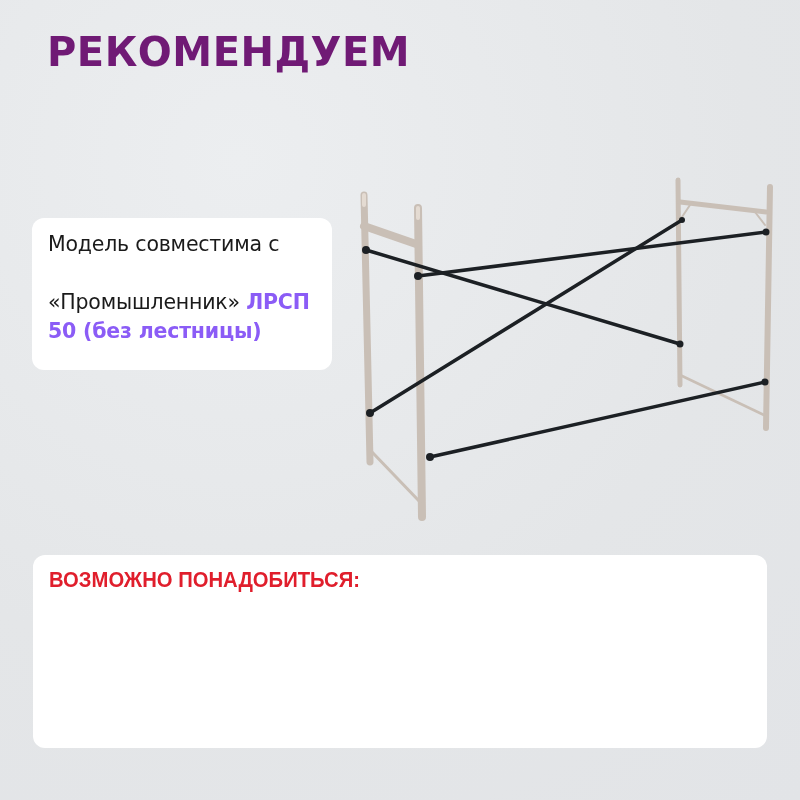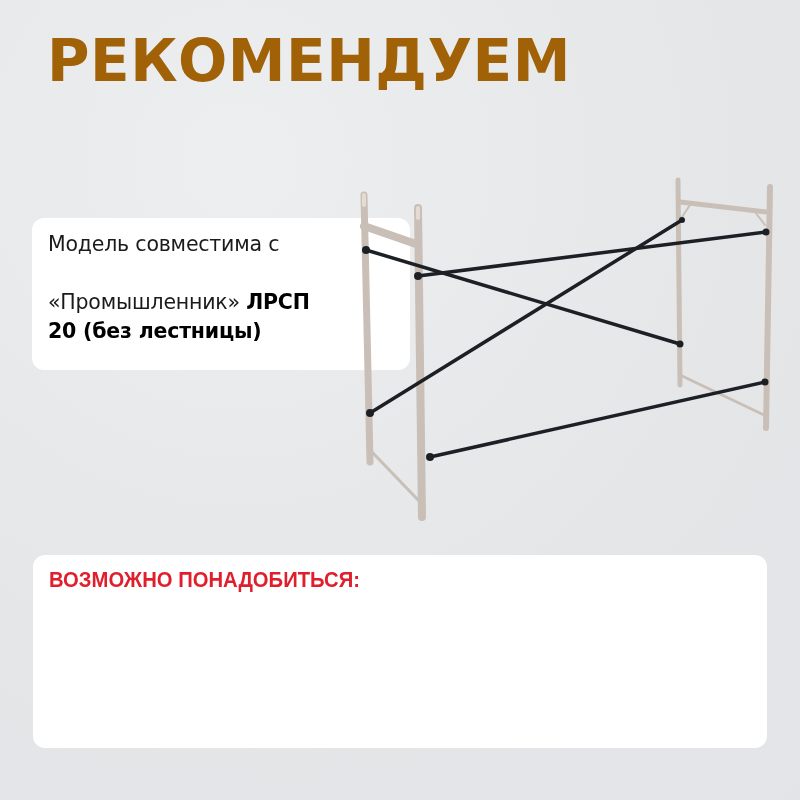--- a/index.html
+++ b/index.html
@@ -1,26 +1,26 @@
 <!DOCTYPE html>
 <html><head>
 <meta charset="utf-8">
 <style>
   html,body{margin:0;padding:0;}
   body{width:800px;height:800px;position:relative;overflow:hidden;
     background:#e6e8ea;font-family:"Liberation Sans",sans-serif;}
   .bg-noise{position:absolute;inset:0;
     background:radial-gradient(circle at 30% 20%,#eceef0 0%,#e4e6e8 60%,#e2e4e7 100%);}
   .title{position:absolute;left:47px;top:32px;margin:0;
-    font-family:"DejaVu Sans",sans-serif;font-weight:bold;font-size:58px;
-    letter-spacing:0.5px;color:#a16207;line-height:1;}
-  .compat-card{position:absolute;left:32px;top:218px;width:378px;height:152px;
+    font-family:"DejaVu Sans",sans-serif;font-weight:bold;font-size:40px;
+    letter-spacing:0.5px;color:#701a75;line-height:1;}
+  .compat-card{position:absolute;left:32px;top:218px;width:300px;height:152px;
     background:#fff;border-radius:12px;box-sizing:border-box;padding:12px 0 0 16px;}
   .compat-text{font-family:"DejaVu Sans",sans-serif;font-size:20.5px;line-height:29px;color:#1a1a1a;letter-spacing:-0.2px;}
-  .compat-text .hl{color:#000000;font-weight:bold;}
+  .compat-text .hl{color:#8b5cf6;font-weight:bold;}
   .scaffold{position:absolute;left:340px;top:170px;width:450px;height:360px;}
   .needs-card{position:absolute;left:33px;top:555px;width:734px;height:193px;
     background:#fff;border-radius:12px;box-sizing:border-box;padding:14px 0 17px 16px;}
   .needs-title{font-family:"Liberation Sans",sans-serif;font-weight:bold;font-size:22px;
     color:#e01e2c;margin:0 0 10px 0;transform:scaleX(0.92);transform-origin:left;line-height:1;}
   .needs-list{list-style:none;margin:0;padding:0;}
   .needs-list li{font-family:"Liberation Sans",sans-serif;font-size:17.5px;color:#1a1a1a;
     line-height:24.5px;position:relative;padding-left:14px;transform:scaleX(0.95);transform-origin:left;}
   .needs-list li::before{content:"•";position:absolute;left:0;top:0;color:#1a1a1a;font-size:14px;}
 </style>
@@ -30,21 +30,21 @@
 <div class="bg-noise"></div>
 
 <h1 class="title">РЕКОМЕНДУЕМ</h1>
 
 <div class="compat-card">
   <div class="compat-text">
     <span>Модель совместима с</span><br>
     <br>
     <span>«Промышленник»</span>
     <span class="hl">ЛРСП</span><br>
-    <span class="hl">20 (без лестницы)</span>
+    <span class="hl">50 (без лестницы)</span>
   </div>
 </div>
 
 <div class="scaffold">
   <svg width="450" height="360" viewBox="0 0 450 360">
     <g stroke="#c9bfb6" stroke-linecap="round" fill="none">
 
       <line x1="24" y1="25" x2="30" y2="292" stroke-width="7"></line>
       <line x1="78" y1="38" x2="82" y2="347" stroke-width="8"></line>
       <line x1="24" y1="56" x2="76" y2="74" stroke-width="8"></line>

